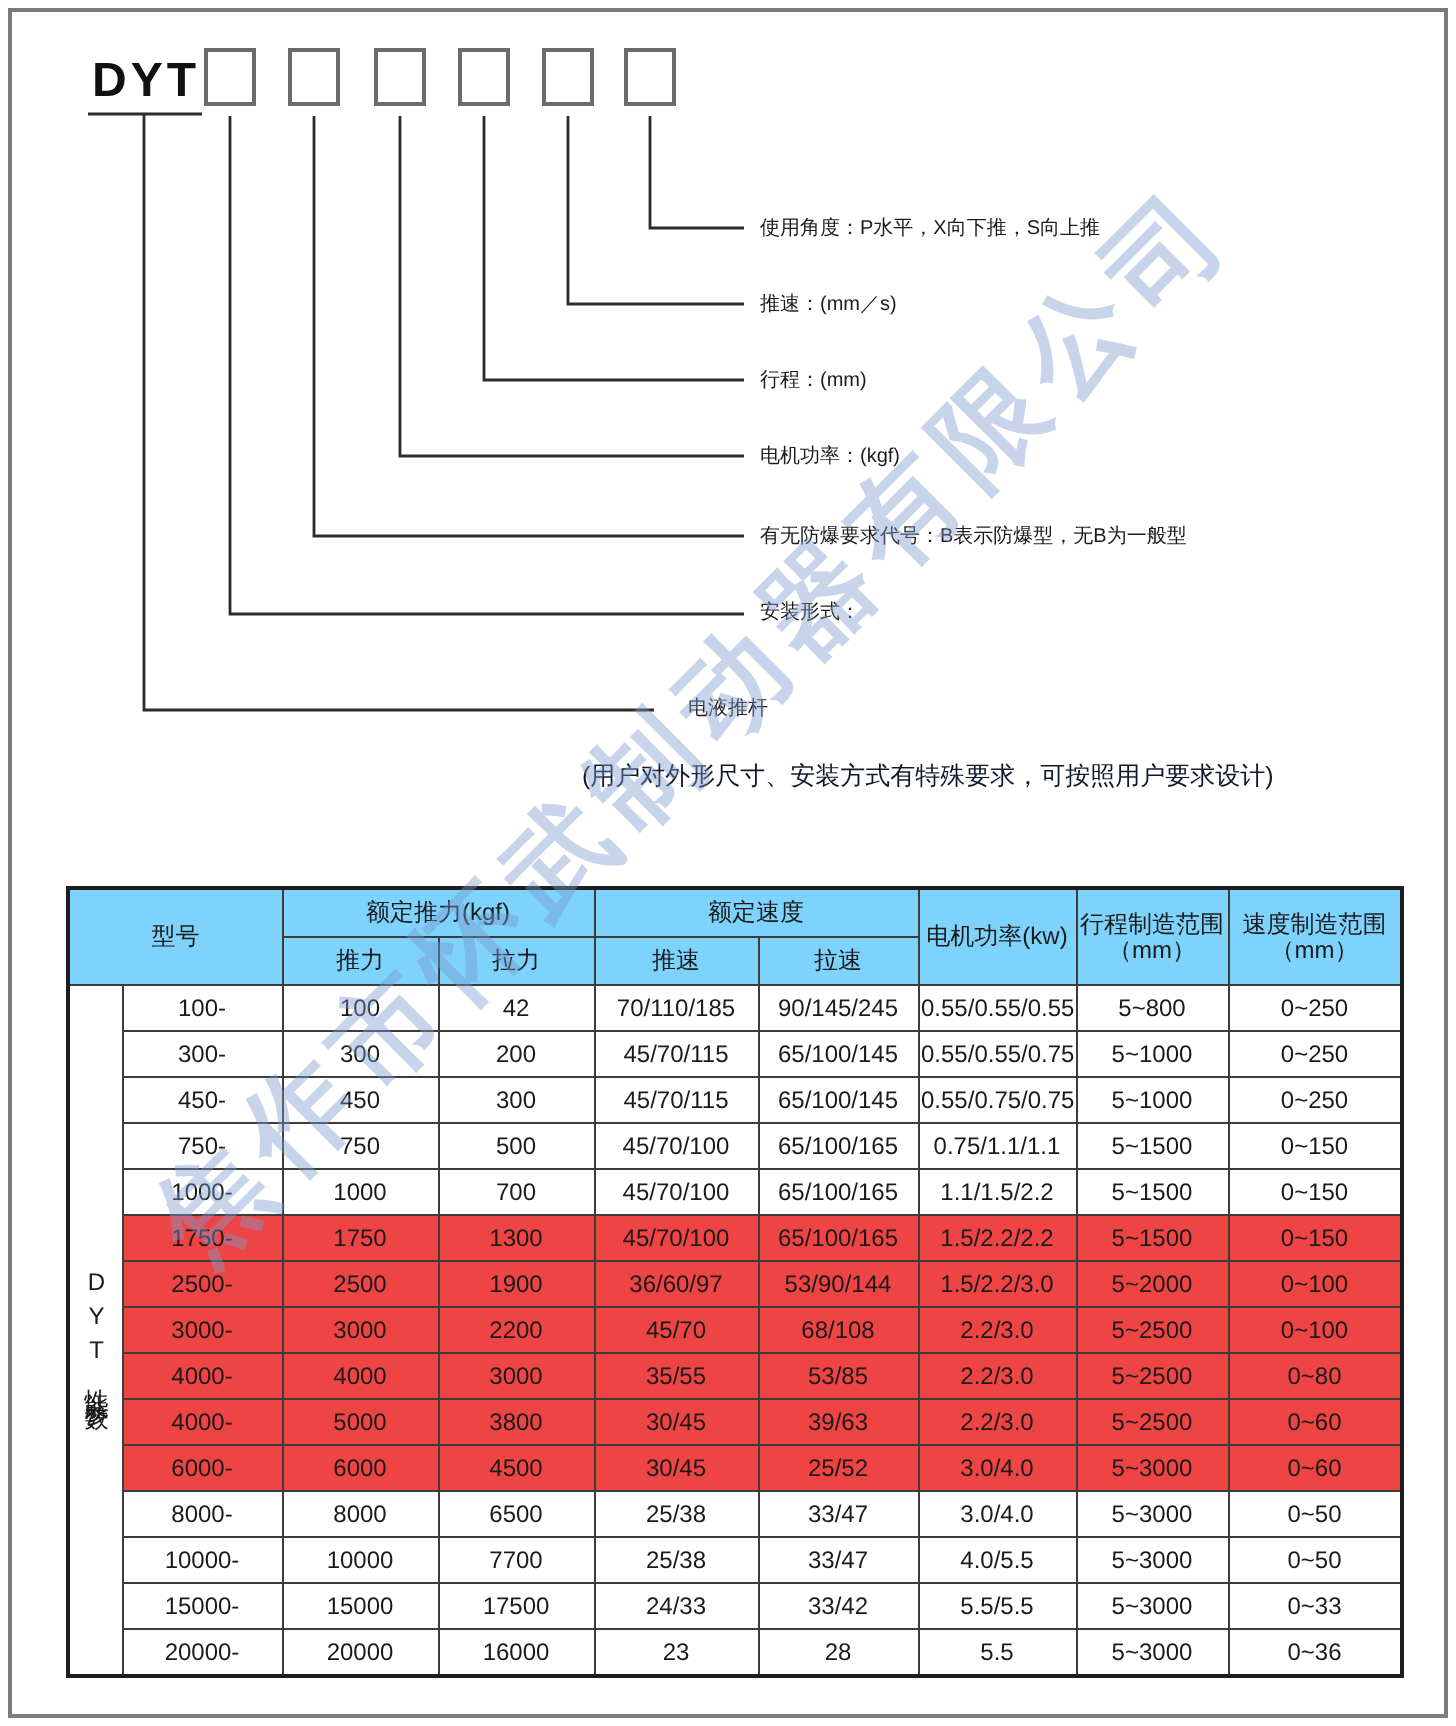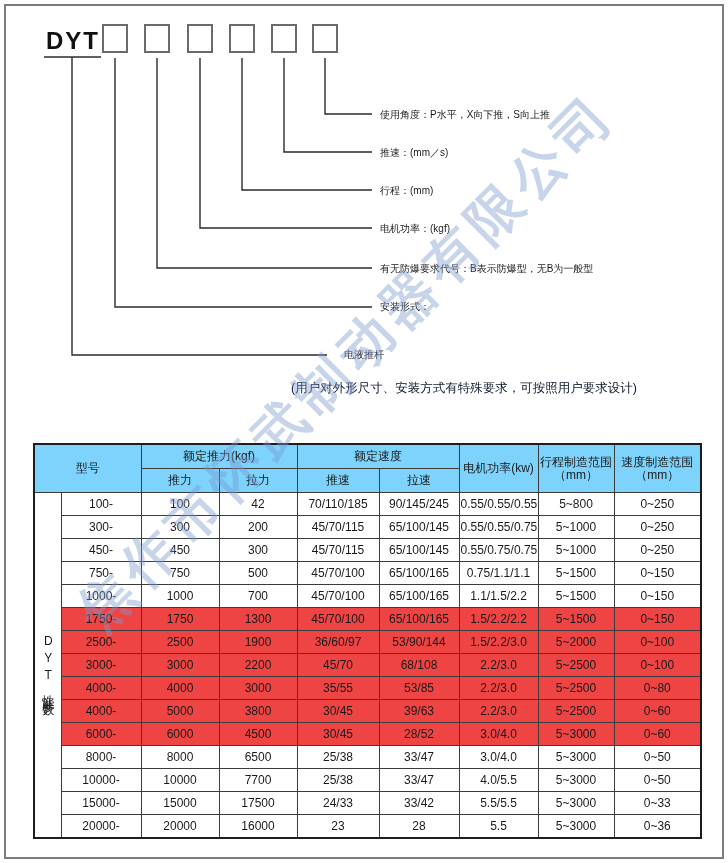--- a/index.html
+++ b/index.html
@@ -243,21 +243,21 @@
         <td>39/63</td>
         <td>2.2/3.0</td>
         <td>5~2500</td>
         <td>0~60</td>
       </tr>
       <tr class="shaded">
         <td>6000-</td>
         <td>6000</td>
         <td>4500</td>
         <td>30/45</td>
-        <td>28/52</td>
+        <td>25/52</td>
         <td>3.0/4.0</td>
         <td>5~3000</td>
         <td>0~60</td>
       </tr>
       <tr>
         <td>8000-</td>
         <td>8000</td>
         <td>6500</td>
         <td>25/38</td>
         <td>33/47</td>

